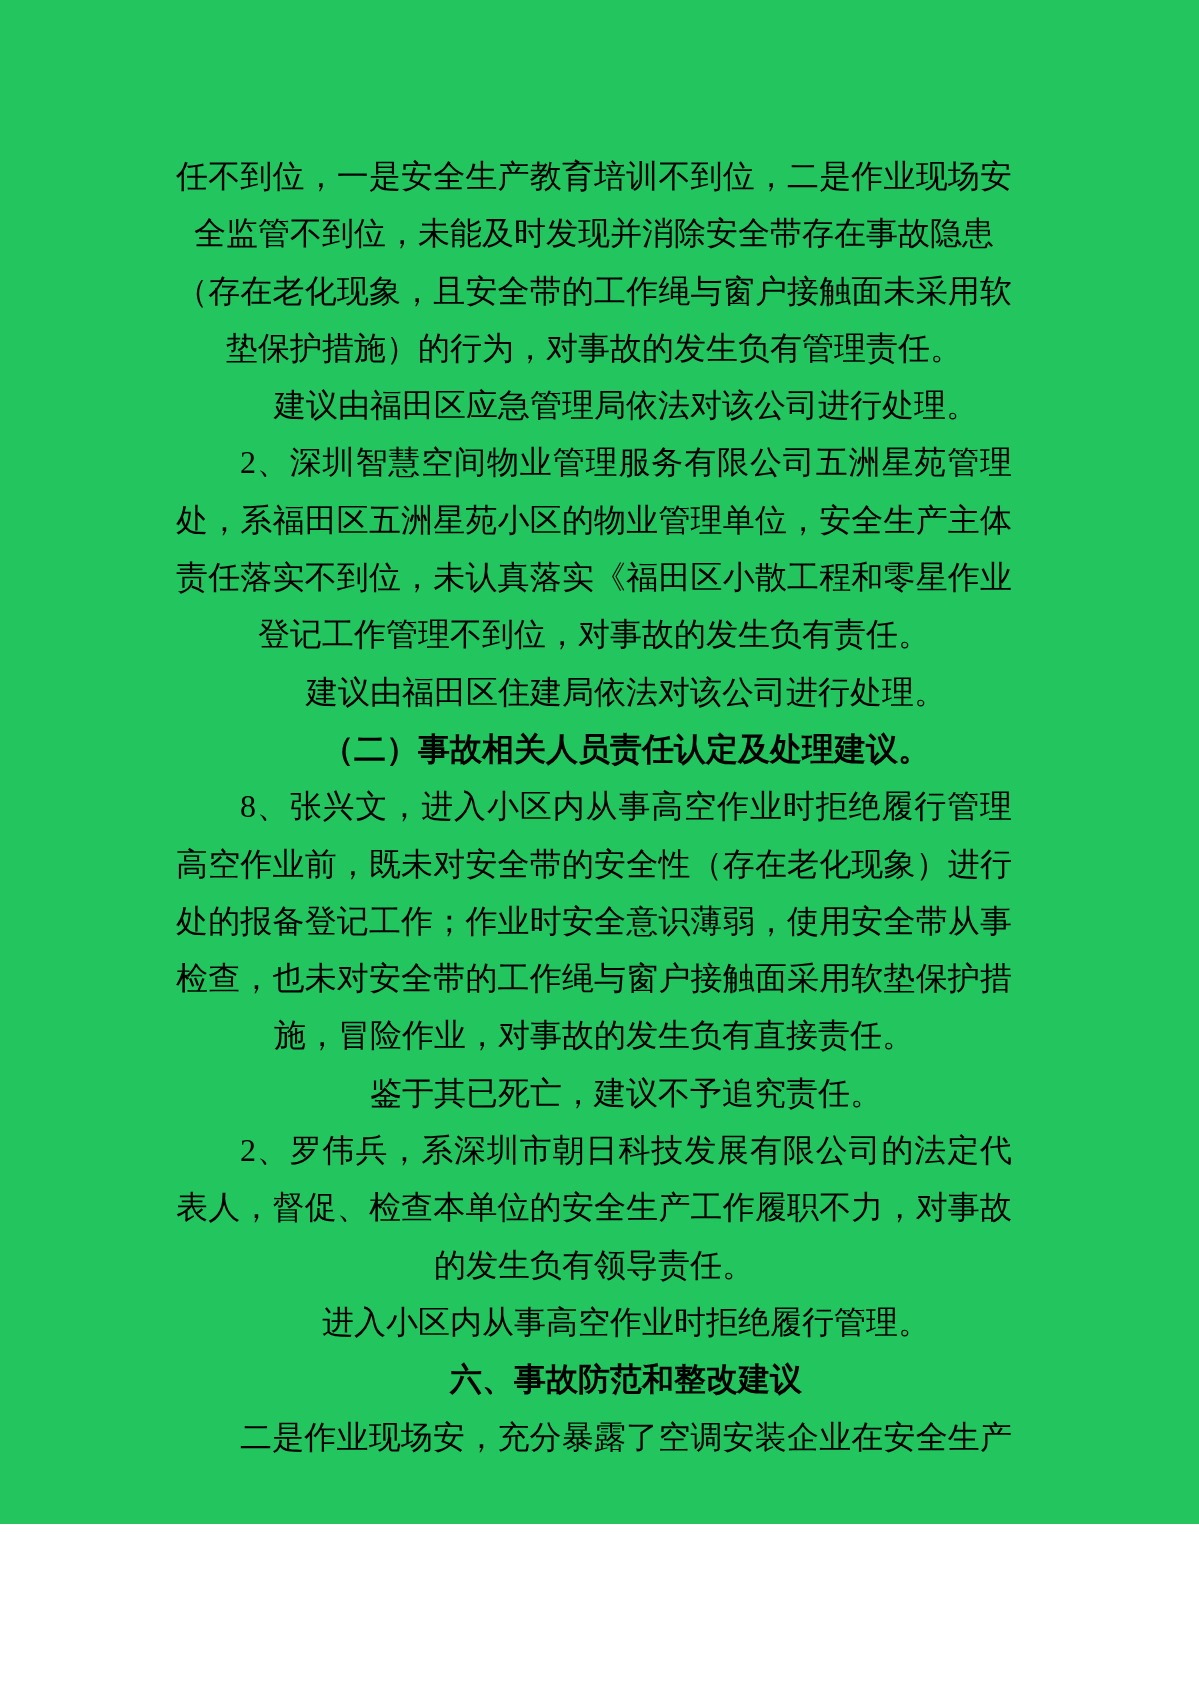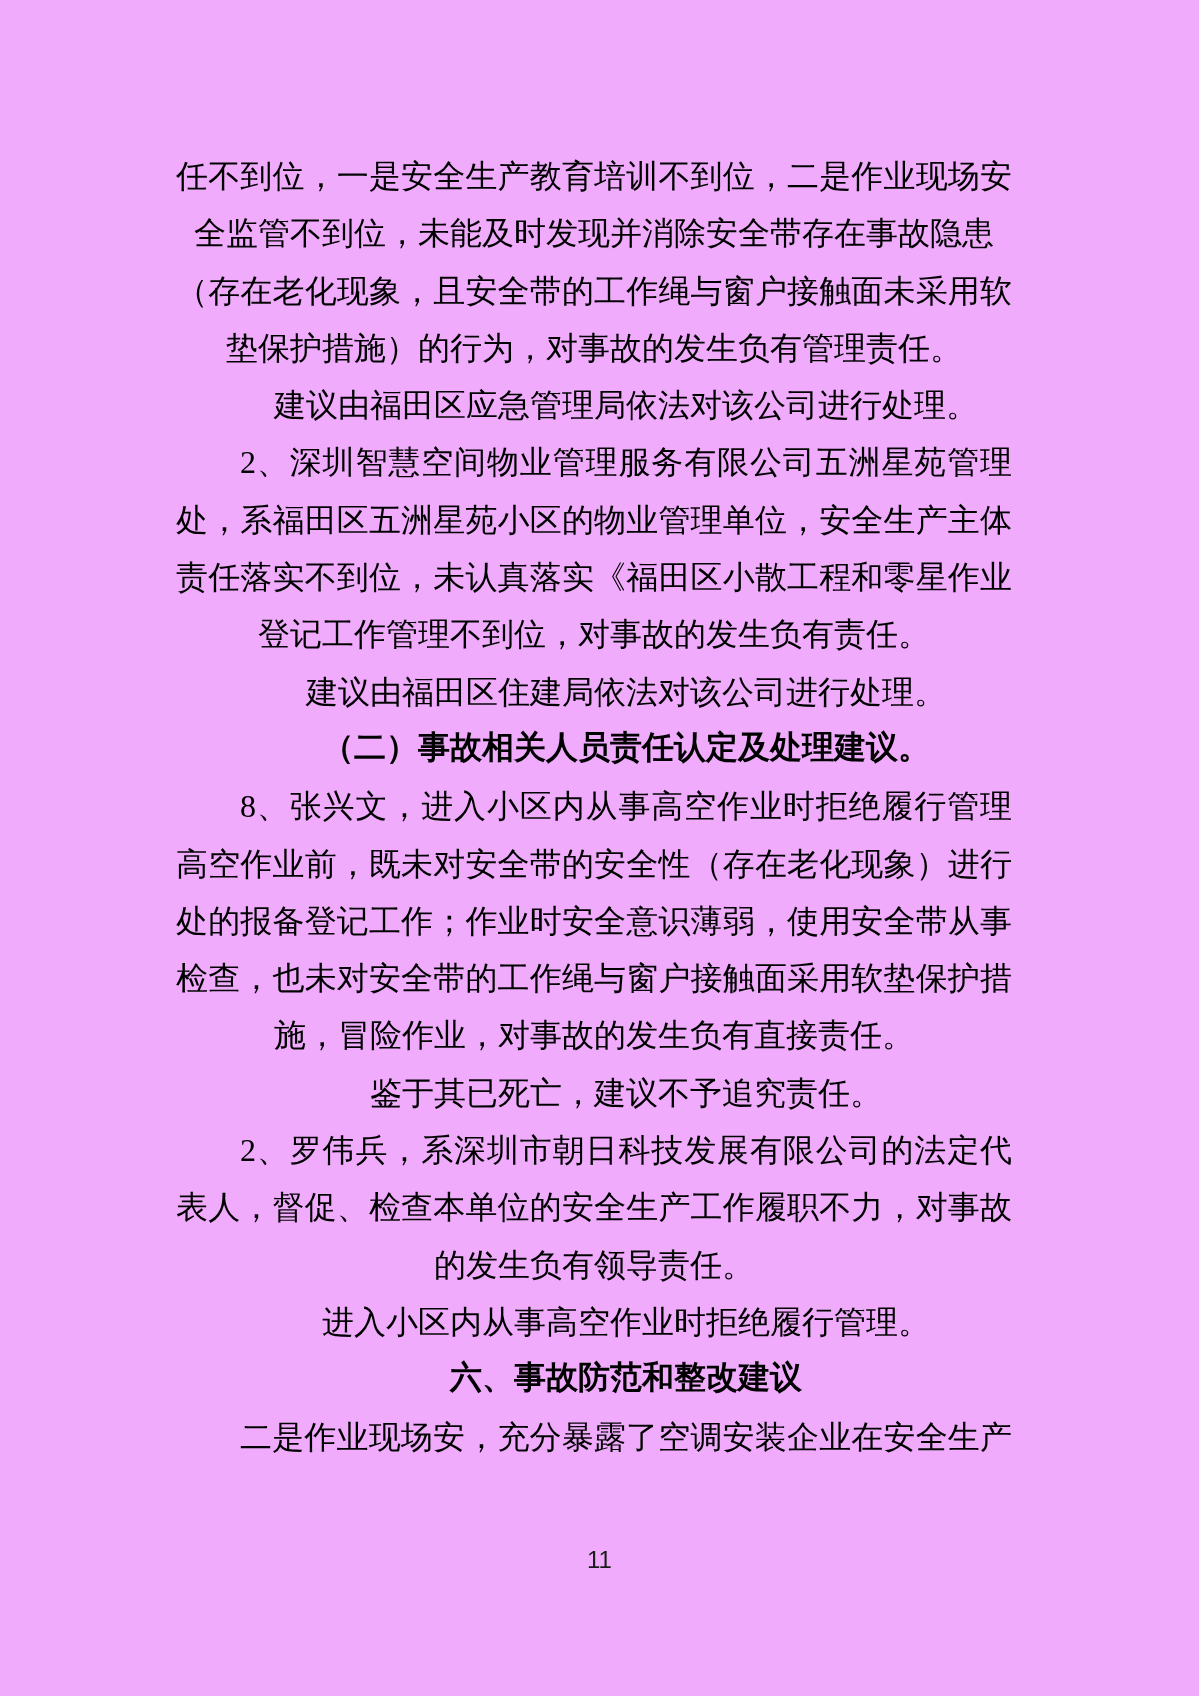--- a/index.html
+++ b/index.html
@@ -3,22 +3,22 @@
   <meta charset="utf-8">
   <style>
     html, body {
       margin: 0;
       padding: 0;
       background: #ffffff;
     }
     .page {
       position: relative;
       width: 1199px;
-      height: 1696px;
-      background: #f0abfc;
+      height: 1524px;
+      background: #22c55e;
       overflow: hidden;
       font-family: "Liberation Serif", "DejaVu Serif", serif;
       color: #000000;
     }
     .content {
       position: absolute;
       left: 176px;
       top: 148px;
       width: 836px;
     }
@@ -33,21 +33,21 @@
     .line.fill {
       white-space: normal;
       text-align: justify;
       text-align-last: justify;
       overflow: hidden;
     }
     .line.indent {
       padding-left: 64px;
     }
     .line.bold {
-      font-family: Liberation Mono, monospace;
+      font-family: Liberation Sans, sans-serif;
       font-weight: 700;
     }
     .page-number {
       position: absolute;
       left: 0;
       top: 1546px;
       width: 1199px;
       text-align: center;
       font-family: "Liberation Sans", "DejaVu Sans", sans-serif;
       font-size: 24px;

